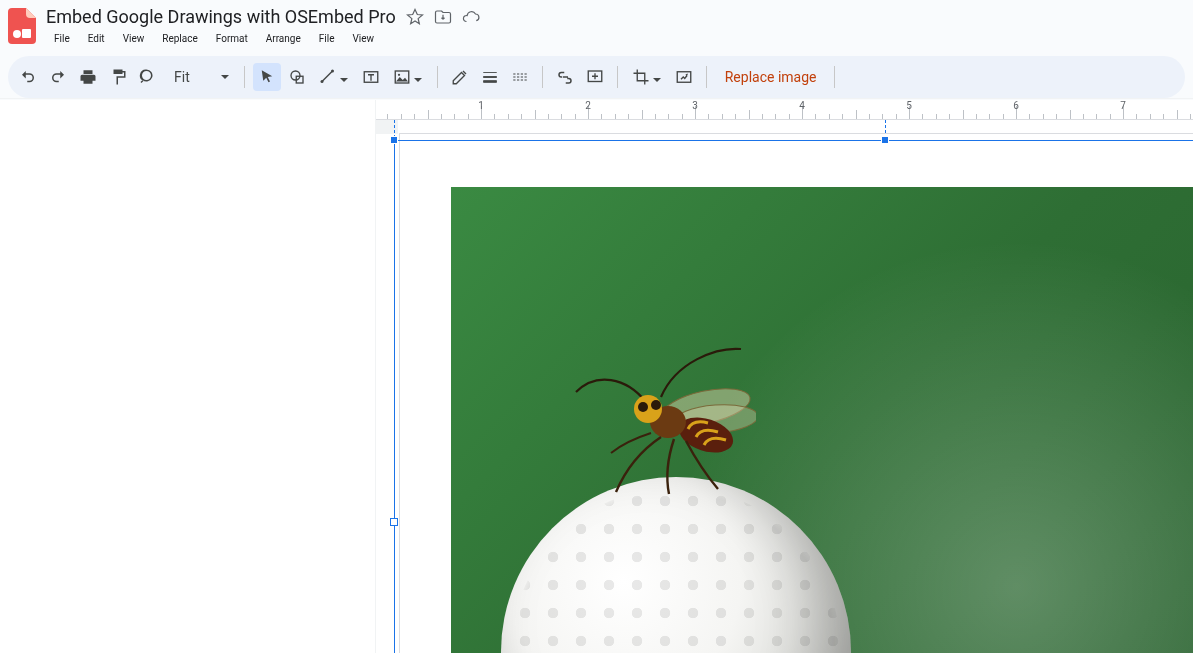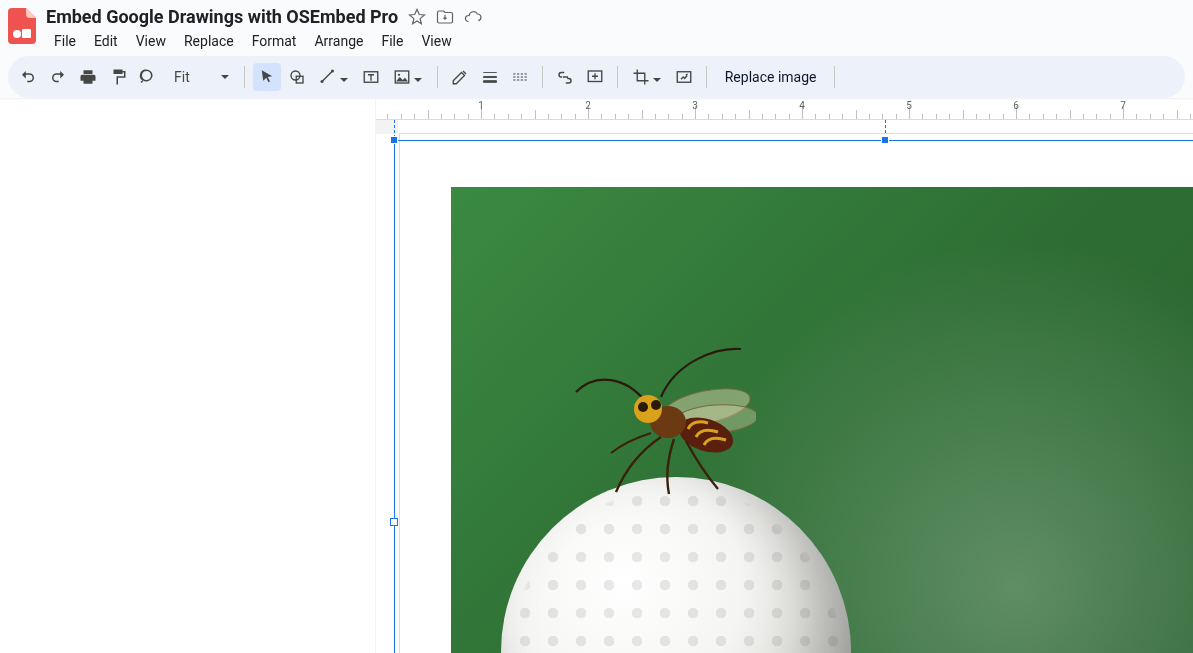--- a/index.html
+++ b/index.html
@@ -19,28 +19,28 @@
     height: 52px;
   }
   .app-icon {
     width: 28px; height: 36px;
     flex: 0 0 28px;
     margin: 2px 10px 0 2px;
     position: relative;
   }
   .app-icon svg { width: 28px; height: 36px; display: block; }
   .title-col { display: flex; flex-direction: column; }
-  .title-row { display: flex; align-items: center; gap: 10px; padding-top: 0; font-weight: bold; }
+  .title-row { display: flex; align-items: center; gap: 10px; padding-top: 0; }
   .doc-title { font-size: 18px; color: #202124; }
   .title-icons { display: flex; align-items: center; gap: 10px; color: #5f6368; }
   .title-icons svg { width: 18px; height: 18px; display: block; fill: #5f6368; }
   .menu-row { display: flex; gap: 2px; margin-top: 2px; }
   .menu-item {
     padding: 4px 8px; border-radius: 4px; color: #202124;
-    font-size: 14px; cursor: pointer;
+    font-size: 10px; cursor: pointer;
   }
   .toolbar-wrap {
     padding: 4px 8px 0 8px;
     border-bottom: 1px solid #f1f3f4;
   }
   .toolbar {
     display: flex; align-items: center; gap: 2px;
     background: #edf2fa;
     border-radius: 24px;
     padding: 3px 6px;
@@ -57,21 +57,21 @@
   .tbtn.withcaret { width: 42px; }
   .zoom {
     display: flex; align-items: center;
     padding: 0 6px 0 10px; height: 28px;
     border-radius: 4px; cursor: pointer; color: #444746;
     gap: 30px;
   }
   .sep { width: 1px; height: 22px; background: #c7c7c7; margin: 0 6px; }
   .text-btn {
     padding: 0 10px; height: 28px; display: flex; align-items: center;
-    border-radius: 4px; cursor: pointer; color: #0f172a; font-size: 14px;
+    border-radius: 4px; cursor: pointer; color: #c2410c; font-size: 14px;
   }
   .workspace {
     position: absolute; left: 0; right: 0; top: 100px; bottom: 0;
     background: #fff;
     display: flex;
   }
   .left-gutter {
     width: 376px; background: #fff; flex: 0 0 376px;
     border-right: 1px solid #f1f3f4;
   }

